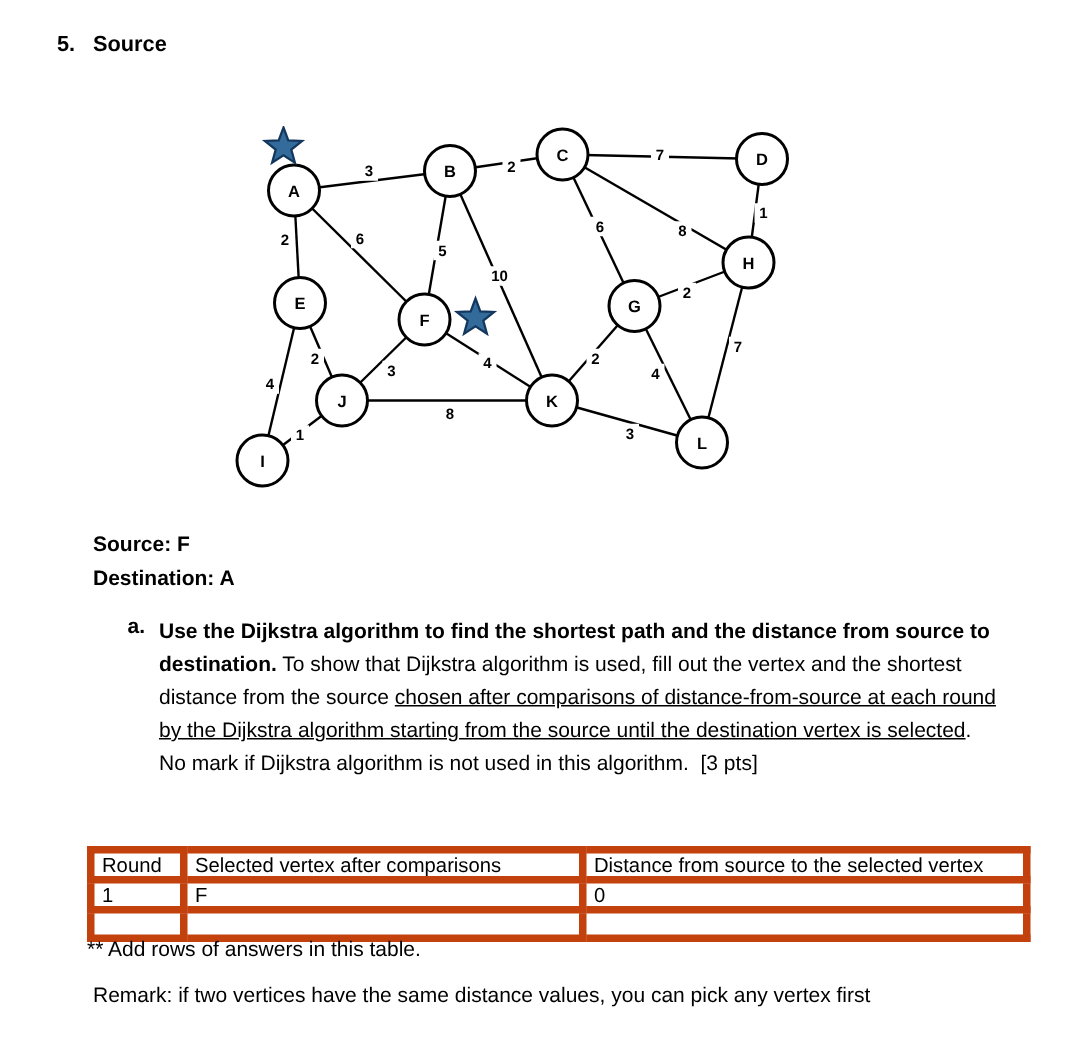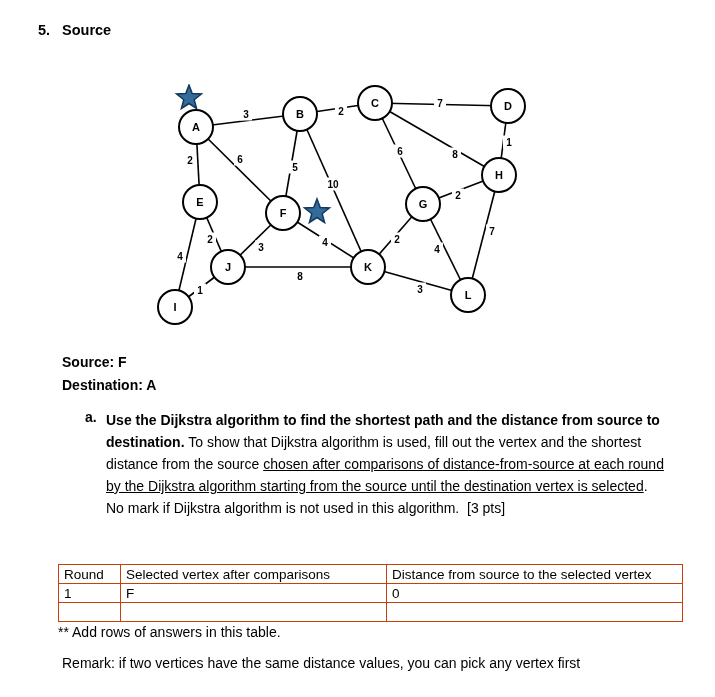--- a/index.html
+++ b/index.html
@@ -35,21 +35,21 @@
   .item-a { left: 85px; top: 409px; width: 585px; }
   .item-a .marker { position: absolute; left: 0; top: 0; font-weight: bold; }
   .item-a .text   { margin-left: 21px; width: 560px; line-height: 22px; }
 
   table.answer {
     position: absolute; left: 58px; top: 564px;
     border-collapse: collapse; table-layout: fixed;
     font-size: 13.5px;
   }
   table.answer th, table.answer td {
-    border: 1px solid #c2410c;
+    border: 5px solid #c2410c;
     font-weight: normal;
     text-align: left;
     padding: 0 5px;
     height: 19px;
     overflow: hidden;
     white-space: nowrap;
   }
 
   .footnote { left: 58px; top: 624px; }
   .remark   { left: 62px; top: 655px; }

